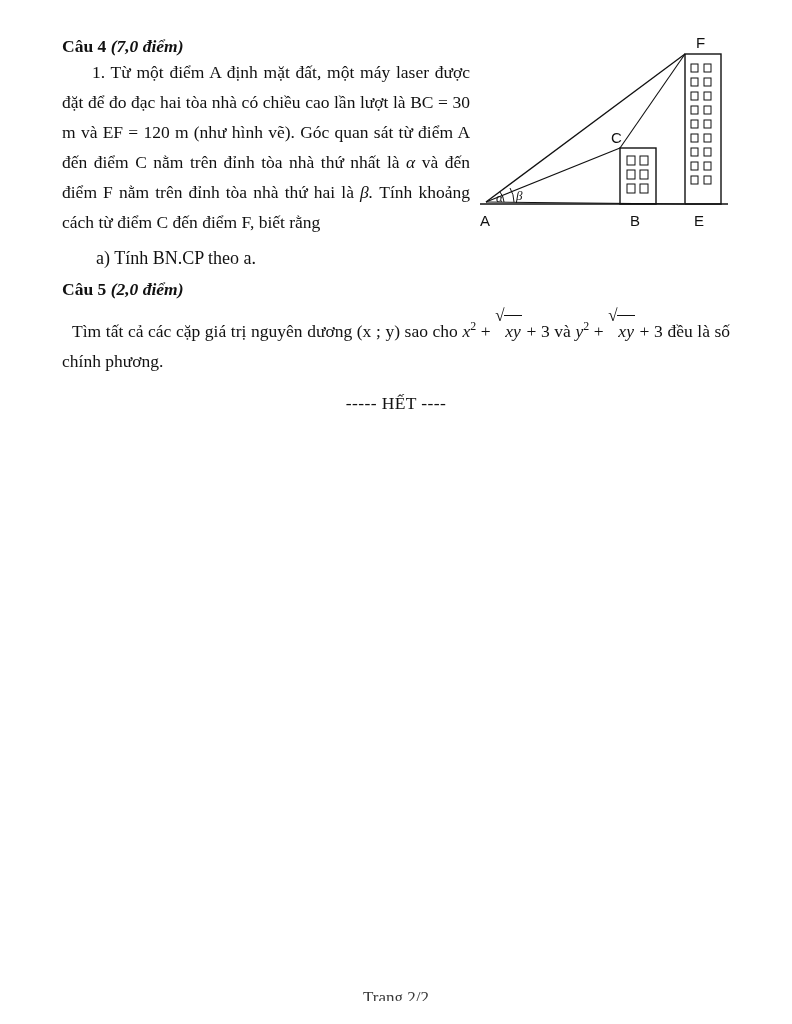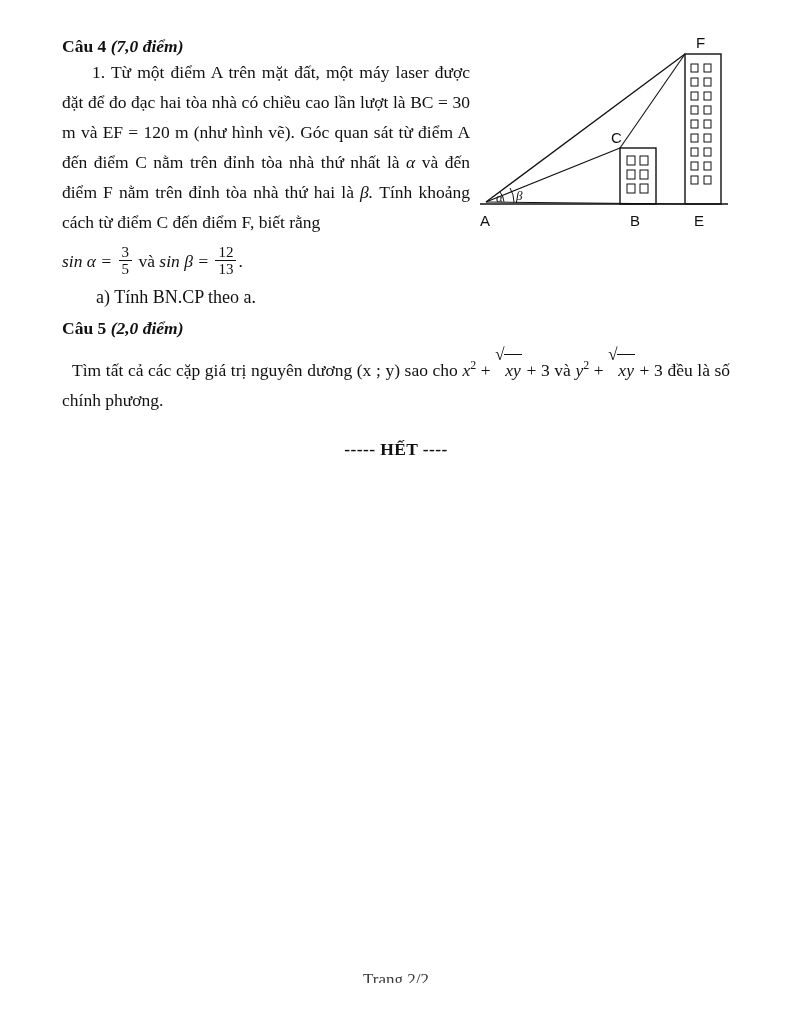--- a/index.html
+++ b/index.html
@@ -106,28 +106,28 @@
   }
   .sub-item {
     font-size: 18px;
     line-height: 1.68;
     margin: 0;
     text-indent: 34px;
   }
   .center { text-align: center; }
   .het {
     font-size: 17.5px;
-    font-weight: bold;
+    font-weight: normal;
     letter-spacing: 0.4px;
-    margin-top: 24px;
+    margin-top: 17px;
   }
   .footer {
     position: absolute;
     left: 0;
-    bottom: 36px;
+    bottom: 18px;
     width: 792px;
     text-align: center;
     font-size: 17px;
     color: #3a3a3a;
   }
   .footer-clip {
     display: inline-block;
     overflow: hidden;
     height: 13px;
     line-height: 19px;
@@ -146,21 +146,21 @@
 
       <div class="q4-text">
 
         <div class="heading">
           <span>Câu 4</span>
           <span class="pts">(7,0 điểm)</span>
         </div>
 
         <p class="para">
           <span style="display:inline-block;width:30px"></span><span>1.</span>
-          <span>Từ một điểm A trên mặt đất, một máy laser</span>
+          <span>Từ một điểm A định mặt đất, một máy laser</span>
           <span>được đặt để đo đạc hai tòa nhà có chiều cao lần lượt là</span>
           <span>BC = 30 m</span>
           <span>và</span>
           <span>EF = 120 m</span>
           <span>(như hình vẽ). Góc quan sát</span>
           <span>từ điểm A đến điểm C nằm trên đỉnh tòa nhà thứ nhất</span>
           <span>là</span>
           <span class="math">α</span>
           <span>và đến điểm F nằm trên đỉnh tòa nhà thứ hai là</span>
           <span class="math">β.</span>
@@ -220,33 +220,20 @@
           <text x="160" y="194" font-family="Liberation Sans, sans-serif" font-size="15" fill="#111">B</text>
           <text x="224" y="194" font-family="Liberation Sans, sans-serif" font-size="15" fill="#111">E</text>
           <text x="141" y="111" font-family="Liberation Sans, sans-serif" font-size="15" fill="#111">C</text>
           <text x="226" y="16" font-family="Liberation Sans, sans-serif" font-size="15" fill="#111">F</text>
           <text x="26" y="170" font-family="Liberation Serif, serif" font-style="italic" font-size="13" fill="#111">α</text>
           <text x="46" y="168" font-family="Liberation Serif, serif" font-style="italic" font-size="13" fill="#111">β</text>
         </svg>
       </div>
     </div>
 
-    <p class="para" style="margin-top:6px">
-      <span class="math">sin α =</span>
-      <span class="frac">
-        <span class="num">3</span>
-        <span class="den">5</span>
-      </span>
-      <span>và</span>
-      <span class="math">sin β =</span>
-      <span class="frac">
-        <span class="num">12</span>
-        <span class="den">13</span>
-      </span><span>.</span>
-    </p>
 
     <div class="gap-sm"></div>
 
 
     <p class="sub-item">a) Tính BN.CP theo a.</p>
 
     <div class="heading sec">
       <span>Câu 5</span>
       <span class="pts">(2,0 điểm)</span>
     </div>

